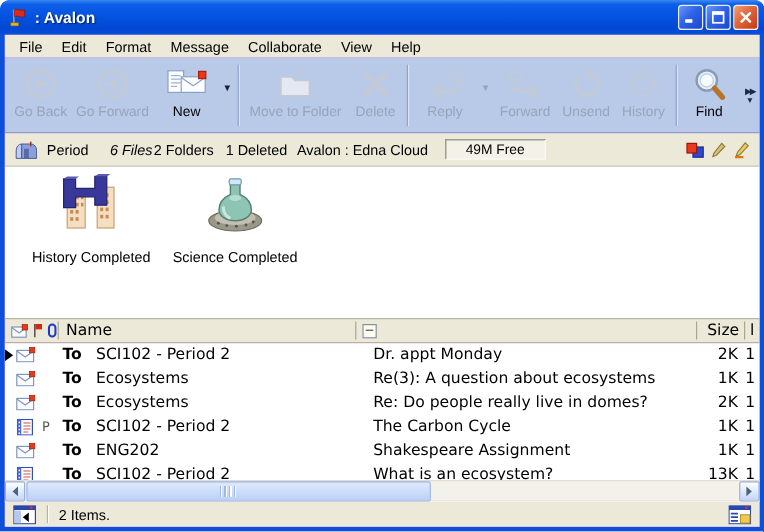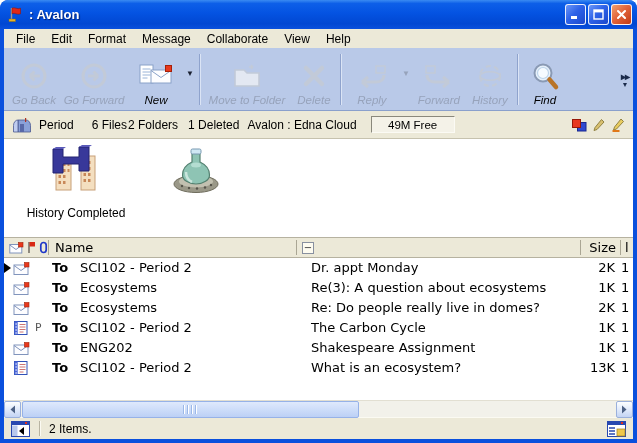--- a/index.html
+++ b/index.html
@@ -25,42 +25,42 @@
   .winbtn.minmax{background:linear-gradient(135deg,#6b97f8 0%,#2e62e8 45%,#1b48cc 100%);}
   .winbtn.close{background:linear-gradient(135deg,#f2a06e 0%,#e2653c 45%,#c23a14 100%);}
   
   .bodyarea{background:#d946ef;height:410px;display:flex;flex-direction:column;position:relative;}
   
   .menubar{height:19px;background:#ece9d8;display:flex;align-items:center;padding-left:4px;flex:0 0 auto;}
   .menu-item{font-size:12px;color:#000;padding:2px 8px;white-space:nowrap;}
   
   .toolbar{height:63px;background:#b9c9e8;border-bottom:1px solid #8aa0cc;
     display:flex;align-items:stretch;padding:3px 2px 2px 4px;flex:0 0 auto;}
-  .tbtn{display:flex;flex-direction:column;align-items:center;justify-content:flex-end;
-    padding:1px 2px 2px 2px;font-style:italic;}
+  .tbtn{display:flex;flex-direction:column;align-items:center;
+    padding:1px 2px 2px 2px;}
   .ticon{height:36px;display:flex;align-items:center;justify-content:center;}
   .tlabel{font-size:11.5px;color:#000;line-height:12px;white-space:nowrap;}
   .tbtn.disabled .tlabel{color:#97a3bb;}
   .tsep{width:1px;background:#8fa3cd;box-shadow:1px 0 0 #dbe4f5;margin:3px 3px;}
   .tdd{align-self:center;font-size:8px;line-height:8px;margin:0 2px;padding-bottom:12px;}
   .tdd.disabled{color:#97a3bb;} .tdd.enabled{color:#1a2030;}
   .more-btn{margin-left:auto;align-self:center;display:flex;flex-direction:column;align-items:center;
     font-weight:bold;color:#1a2a4a;padding-right:2px;}
   .more-btn .chev{font-size:10px;line-height:9px;letter-spacing:-1px;}
   .more-btn .dn{font-size:7px;line-height:7px;}
   
   .infobar{height:28px;background:#ece9d8;border-bottom:1px solid #c6c2ae;
     display:flex;align-items:center;font-size:12px;padding:0 8px;flex:0 0 auto;}
   .infobar .lbl{white-space:nowrap;}
   .freebox{width:84px;height:17px;border:1px solid;border-color:#8a887c #fbfaf4 #fbfaf4 #8a887c;
     background:#f4f2e8;display:flex;align-items:center;justify-content:center;
     font-size:11.5px;margin-left:14px;}
   .info-icons{margin-left:auto;display:flex;align-items:center;gap:6px;}
   
-  .icon-area{height:98px;background:#fff;position:relative;flex:0 0 auto;}
+  .icon-area{height:126px;background:#fff;position:relative;flex:0 0 auto;}
   .desktop-item{position:absolute;top:6px;width:124px;display:flex;flex-direction:column;
     align-items:center;}
   .desktop-item .dlabel{font-size:12px;color:#000;margin-top:7px;white-space:nowrap;}
   .ditem-1{left:10px;} .ditem-2{left:130px;}
   
   .list-header{height:21px;background:#ece9d8;border-top:1px solid #b6b2a0;border-bottom:1px solid #b6b2a0;
     position:relative;font-size:13px;flex:0 0 auto;font-family:"DejaVu Sans",sans-serif;}
   .hdiv{position:absolute;top:2px;bottom:2px;width:1px;background:#aaa694;}
   .hcell{position:absolute;top:0;line-height:20px;color:#000;white-space:nowrap;}
   .hicons{position:absolute;left:5px;top:3px;display:flex;align-items:center;gap:3px;}
@@ -209,20 +209,31 @@
           <svg width="34" height="26">
               <rect x="4" y="3" width="9" height="7" fill="none" stroke="#c2cad8" stroke-width="1.5"></rect>
               <path d="M5 12 c0 5 4 7 8 7 h14 m0 0 l-6 -5 m6 5 l-6 5" fill="none" stroke="#c2cad8" stroke-width="3"></path>
             </svg>
         </span>
         <span class="tlabel">Forward</span>
       </div>
       <div class="tbtn disabled" style="width:48px;">
         <span class="ticon">
           <svg width="28" height="28">
+              <path d="M19 5 a9.5 9.5 0 1 1 -12 4" fill="none" stroke="#c2cad8" stroke-width="3"></path>
+              <path d="M19 5 l-6.5 -1.5 m6.5 1.5 l-2 5.5" stroke="#c2cad8" stroke-width="2.5" fill="none"></path>
+              <circle cx="5" cy="12" r="1.6" fill="#c2cad8"></circle>
+              <circle cx="8.5" cy="8" r="1.6" fill="#c2cad8"></circle>
+            </svg>
+        </span>
+        <span class="tlabel">Unsend</span>
+      </div>
+      <div class="tbtn disabled" style="width:48px;">
+        <span class="ticon">
+          <svg width="28" height="28">
               <circle cx="14" cy="14" r="10" fill="none" stroke="#c2cad8" stroke-width="2.2" stroke-dasharray="5 3.5"></circle>
               <ellipse cx="14" cy="14" rx="10" ry="4.2" fill="none" stroke="#c2cad8" stroke-width="1.6"></ellipse>
               <path d="M14 4 v-1 M24 14 h1" stroke="#c2cad8" stroke-width="2"></path>
             </svg>
         </span>
         <span class="tlabel">History</span>
       </div>
       <span class="tsep"></span>
       <div class="tbtn" style="width:48px;">
         <span class="ticon">
@@ -243,21 +254,21 @@
     <div class="infobar">
       <span style="margin-right:8px;display:flex;">
         <svg width="19" height="16" viewBox="0 0 19 16">
           <path d="M6 3 h8 a4.5 5.5 0 0 1 4.5 5.5 V15 H6 z" fill="#8aa0d8" stroke="#4a5890" stroke-width="0.8"></path>
           <path d="M6 3 a4.5 5.5 0 0 0 -4.5 5.5 V15 H6 z" fill="#c0cdf0" stroke="#4a5890" stroke-width="0.8"></path>
           <rect x="8" y="7" width="4" height="8" fill="#5868a8"></rect>
           <rect x="13" y="1" width="1.2" height="4" fill="#b03020"></rect>
         </svg>
       </span>
       <span class="lbl">Period</span>
-      <span class="lbl" style="margin-left:18px;">6 Files</span>
+      <span class="lbl" style="margin-left:18px;font-style:italic;">6 Files</span>
       <span class="lbl" style="margin-left:1px;">2 Folders</span>
       <span class="lbl" style="margin-left:10px;">1 Deleted</span>
       <span class="lbl" style="margin-left:8px;">Avalon : Edna Cloud</span>
       <span class="freebox">
         <span>49M Free</span>
       </span>
       <span class="info-icons">
         <span style="display:flex;">
           <svg width="16" height="14">
               <rect x="6.5" y="4.5" width="8.5" height="8.5" fill="#3048d0" stroke="#182890"></rect>
@@ -321,20 +332,21 @@
                 <circle cx="29" cy="43.5" r="1.2"></circle>
                 <circle cx="37" cy="42.5" r="1.2"></circle>
                 <circle cx="43" cy="40" r="1.2"></circle>
             </g>
             <path d="M24 8 h8 v9 c6.5 3 9.5 8 9.5 13 a13.5 9 0 0 1 -27 0 c0 -5 3 -10 9.5 -13 z" fill="#8ec4b4" stroke="#548070" stroke-width="1.2"></path>
             <path d="M18 27 a10 11 0 0 0 6 10" stroke="#d8eee6" stroke-width="2.5" fill="none" opacity="0.8"></path>
             <rect x="23" y="4" width="10" height="5" rx="1.5" fill="#cfe8f4" stroke="#7898b0"></rect>
             <ellipse cx="28" cy="20" rx="5" ry="2.5" fill="#b8e0d4" opacity="0.9"></ellipse>
           </svg>
         </span>
+        <span class="dlabel">Science Completed</span>
       </div>
     </div>
 
     <div class="list-header">
       <span class="hicons">
         <span style="display:flex;">
           <svg width="15" height="12">
               <rect x="0.8" y="2.5" width="12" height="8.5" fill="#fdfdff" stroke="#8094bc"></rect>
               <path d="M0.8 3 l6.2 4.5 6 -4.5" fill="none" stroke="#8094bc"></path>
               <rect x="9.5" y="0.5" width="4.5" height="4.5" fill="#e8381c" stroke="#a02008" stroke-width="0.6"></rect>

